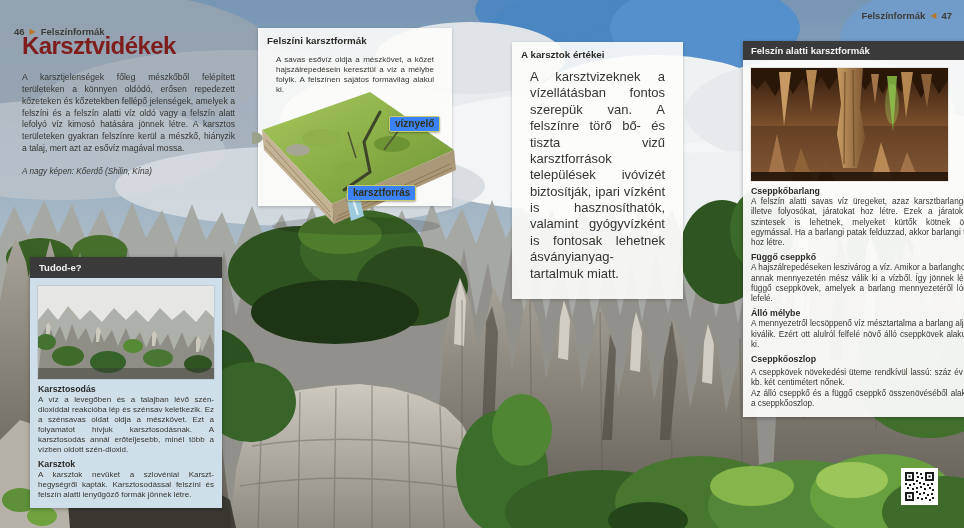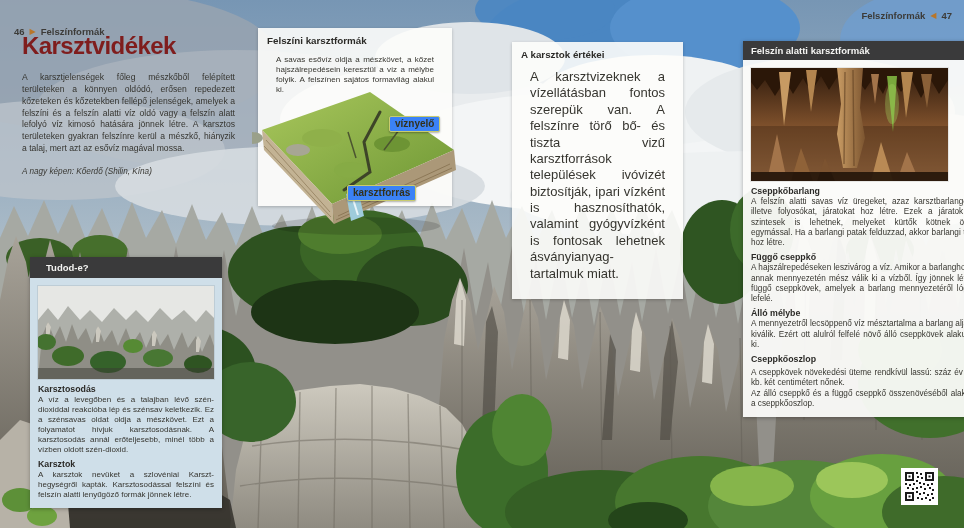--- a/index.html
+++ b/index.html
@@ -29,21 +29,21 @@
   
   .panel{box-shadow:0 1px 4px rgba(0,0,0,.3);}
   .panel-hdr{background:#3a3a3b;color:#f4f4f2;font-size:9.5px;font-weight:bold;padding:4px 8px 4px 8px;}
   .panel-body{padding:8px;}
   .panel-body h4{margin:4px 0 1px 0;font-size:8.8px;color:#2c2b28;}
   .panel-body p{margin:0;font-size:8.2px;line-height:1.25;text-align:justify;color:#36352f;}
   .underground{left:743px;top:41px;width:246px;}
   .underground .panel-body{background:rgba(251,251,249,0.95);}
   .photo{display:block;margin:0 0 5px 0;box-shadow:0 0 0 1px rgba(0,0,0,.08);}
   .tudod{left:30px;top:257px;width:192px;}
-  .tudod .panel-hdr{padding:5px 16px;}
+  .tudod .panel-hdr{padding:5px 9px;}
   .tudod .panel-body{background:#cfdfe9;}
   .tudod .panel-body p{font-size:8px;}
   .qr{left:903px;top:470px;width:33px;height:33px;z-index:3;box-shadow:0 0 0 2px #fff;}
 </style>
 </head>
 <body>
 
 <div id="canvas">
 
   <svg id="bg" viewBox="0 0 964 528" preserveAspectRatio="none" aria-hidden="true">

